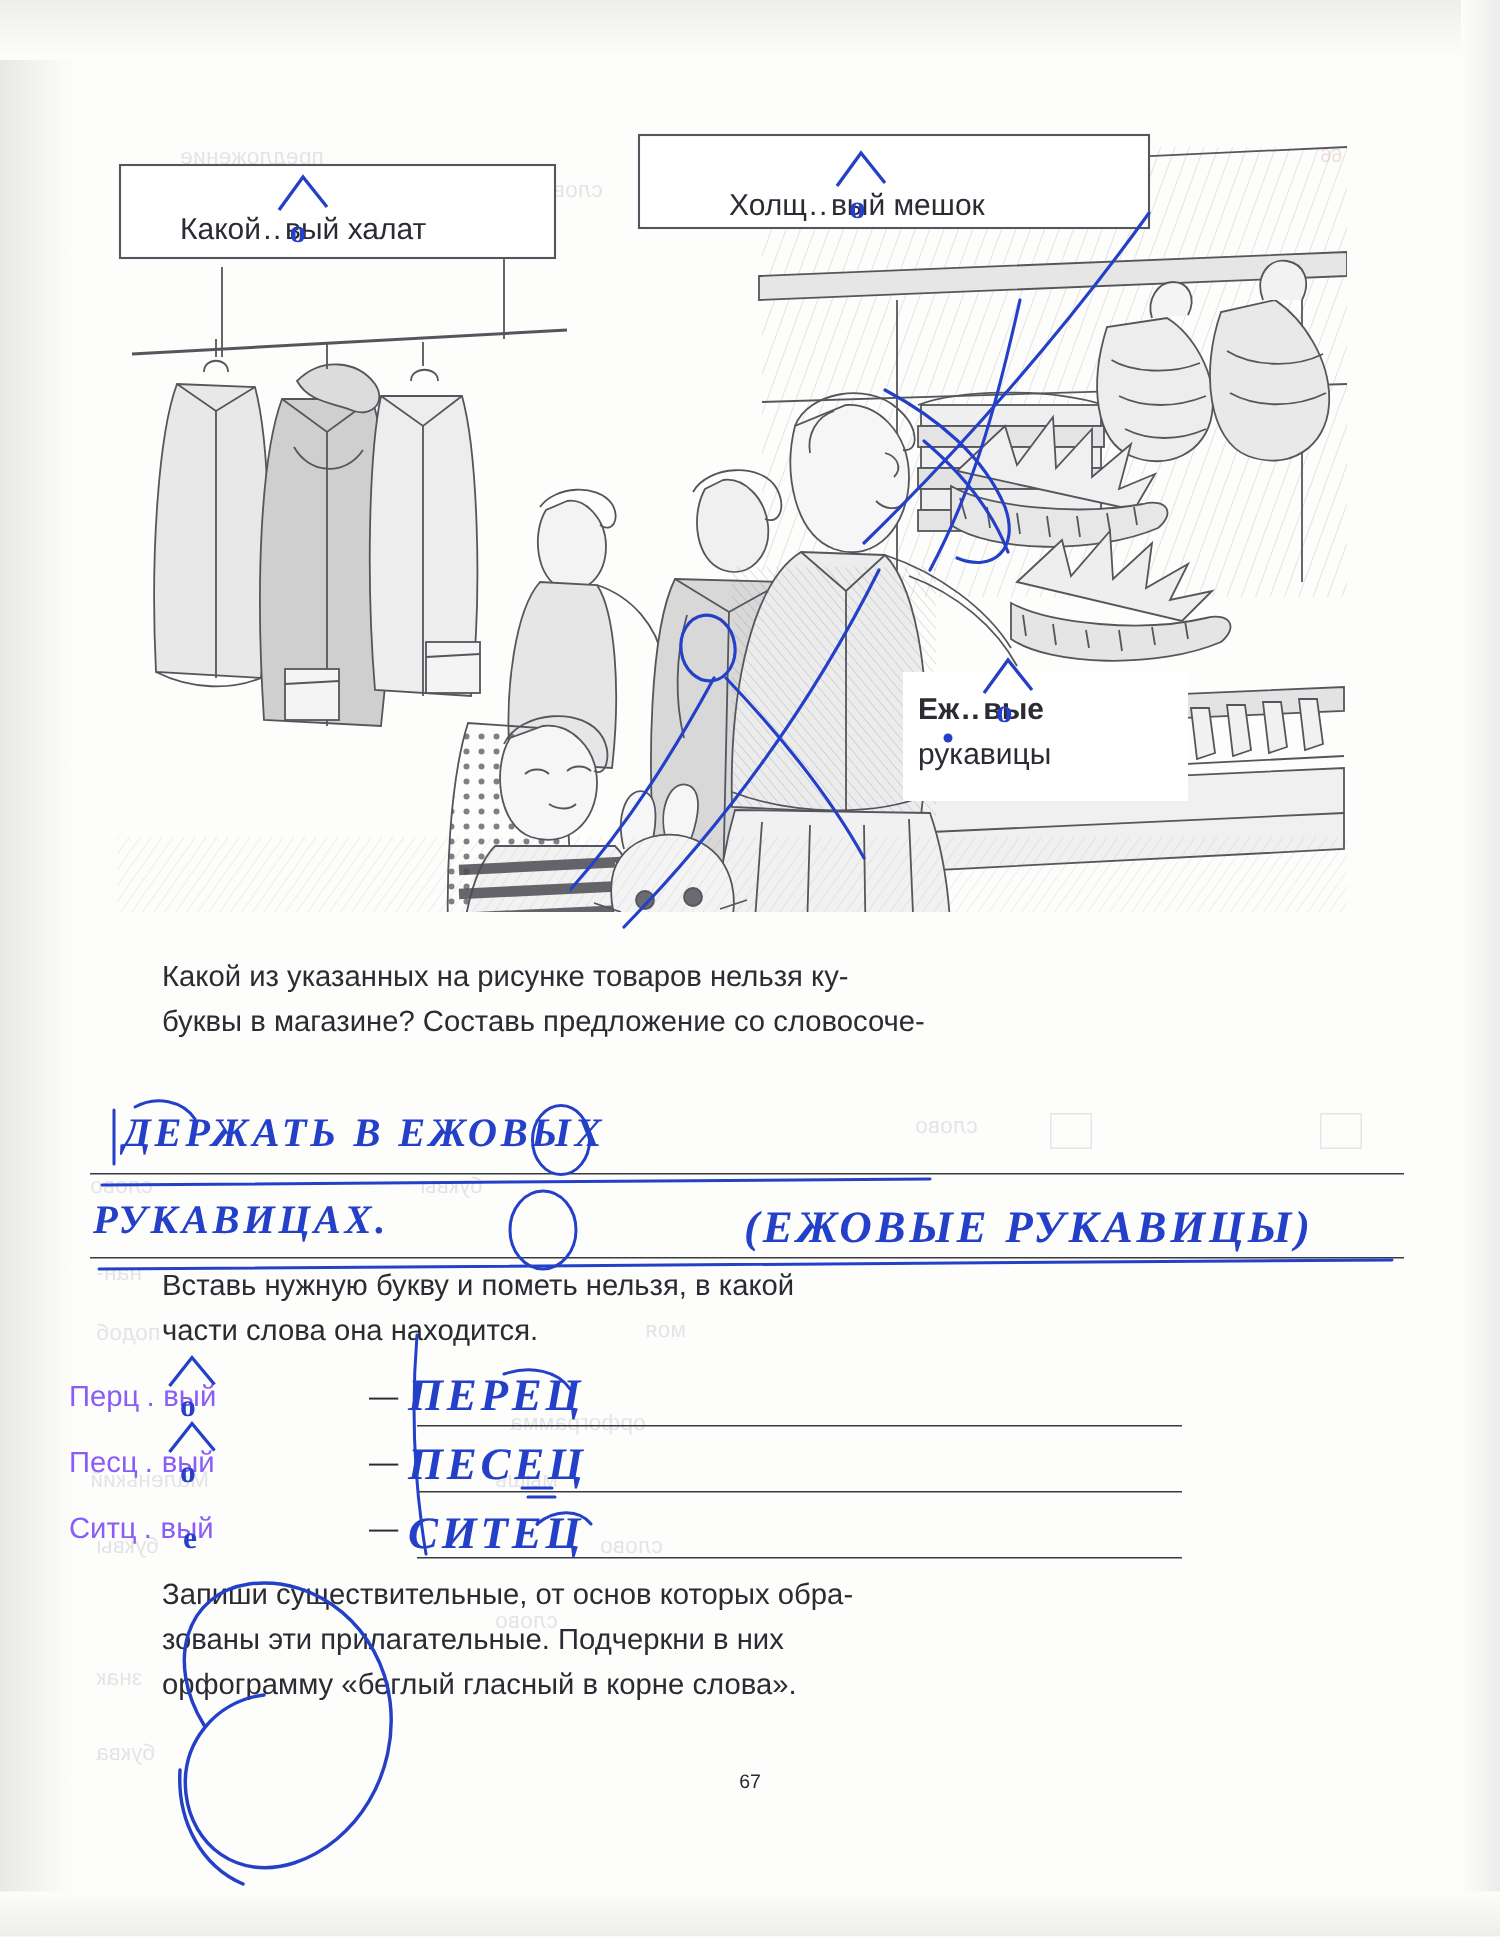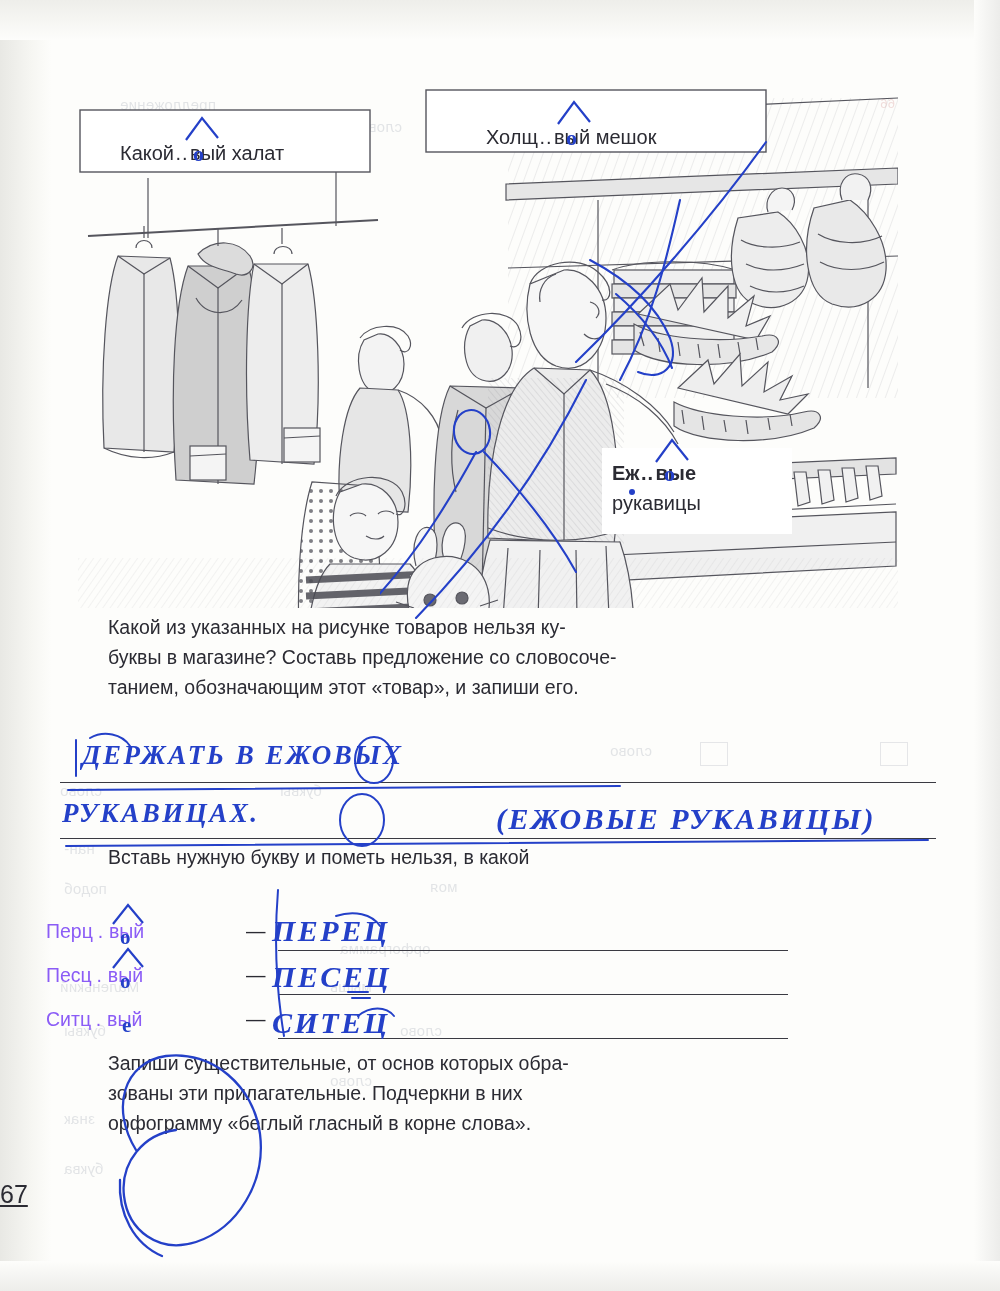--- a/index.html
+++ b/index.html
@@ -74,21 +74,21 @@
     font-family: "Liberation Sans", sans-serif;
     color: #2b2b33;
     font-size: 19.5px;
     line-height: 30px;
     text-align: justify;
   }
   .printed .ln { display: block; white-space: nowrap; }
 
   #task-question {
     left: 108px;
-    top: 612px;
+    top: 636px;
     width: 782px;
   }
   #task-insert-letter {
     left: 108px;
     top: 842px;
     width: 730px;
   }
   #task-write-nouns {
     left: 108px;
     top: 1048px;
@@ -177,25 +177,24 @@
   .caret {
     position: absolute;
     pointer-events: none;
   }
 
   
   #page-number {
     position: absolute;
     left: 0; right: 0;
     top: 1180px;
-    text-align: left;
+    text-align: center;
     font-family: "Liberation Sans", sans-serif;
-    font-size: 25px;
+    font-size: 13px;
     color: #2b2b33;
-    text-decoration: underline;
   }
 
   
   .illu-label {
     position: absolute;
     font-family: "Liberation Sans", sans-serif;
     font-size: 20px;
     color: #2b2b33;
     white-space: nowrap;
   }
@@ -472,21 +471,20 @@
 
       <path d="M206 300 C166 380 110 462 36 538"></path>
 
       <circle cx="252" cy="412" r="3" fill="#2440c8" stroke="none"></circle>
     </g>
   </svg>
 
   <div class="printed" id="task-question">
     <span class="ln">Какой из указанных на рисунке товаров нельзя ку-</span>
     <span class="ln">буквы в магазине? Составь предложение со словосоче-</span>
-    <span class="ln">танием, обозначающим этот «товар», и запиши его.</span>
   </div>
 
   <div class="answer-rule" style="top:782px;"></div>
   <div class="answer-rule" style="top:838px;"></div>
 
   <div class="hand big" style="left:82px; top:740px;">ДЕРЖАТЬ  В  ЕЖОВЫХ</div>
   <div class="hand big" style="left:62px; top:798px;">РУКАВИЦАХ.</div>
   <div class="hand mid" style="left:496px; top:802px;">(ЕЖОВЫЕ РУКАВИЦЫ)</div>
 
   <svg class="penink" style="left:60px; top:716px;" width="880" height="190" viewBox="0 0 880 190">
@@ -498,20 +496,21 @@
 
       <ellipse cx="302" cy="104" rx="22" ry="26"></ellipse>
 
       <path d="M8 74 L560 70"></path>
       <path d="M6 130 L868 124"></path>
     </g>
   </svg>
 
   <div class="printed" id="task-insert-letter">
     <span class="ln">Вставь нужную букву и пометь нельзя, в какой</span>
+    <span class="ln">части слова она находится.</span>
   </div>
 
   <div class="wordlist">
 
     <div class="wordrow r1">
       <div class="word">
         <span>Перц</span><span class="gap">.</span><span>вый</span>
       </div>
       <div class="dash">—</div>
       <div class="ruleline"></div>

